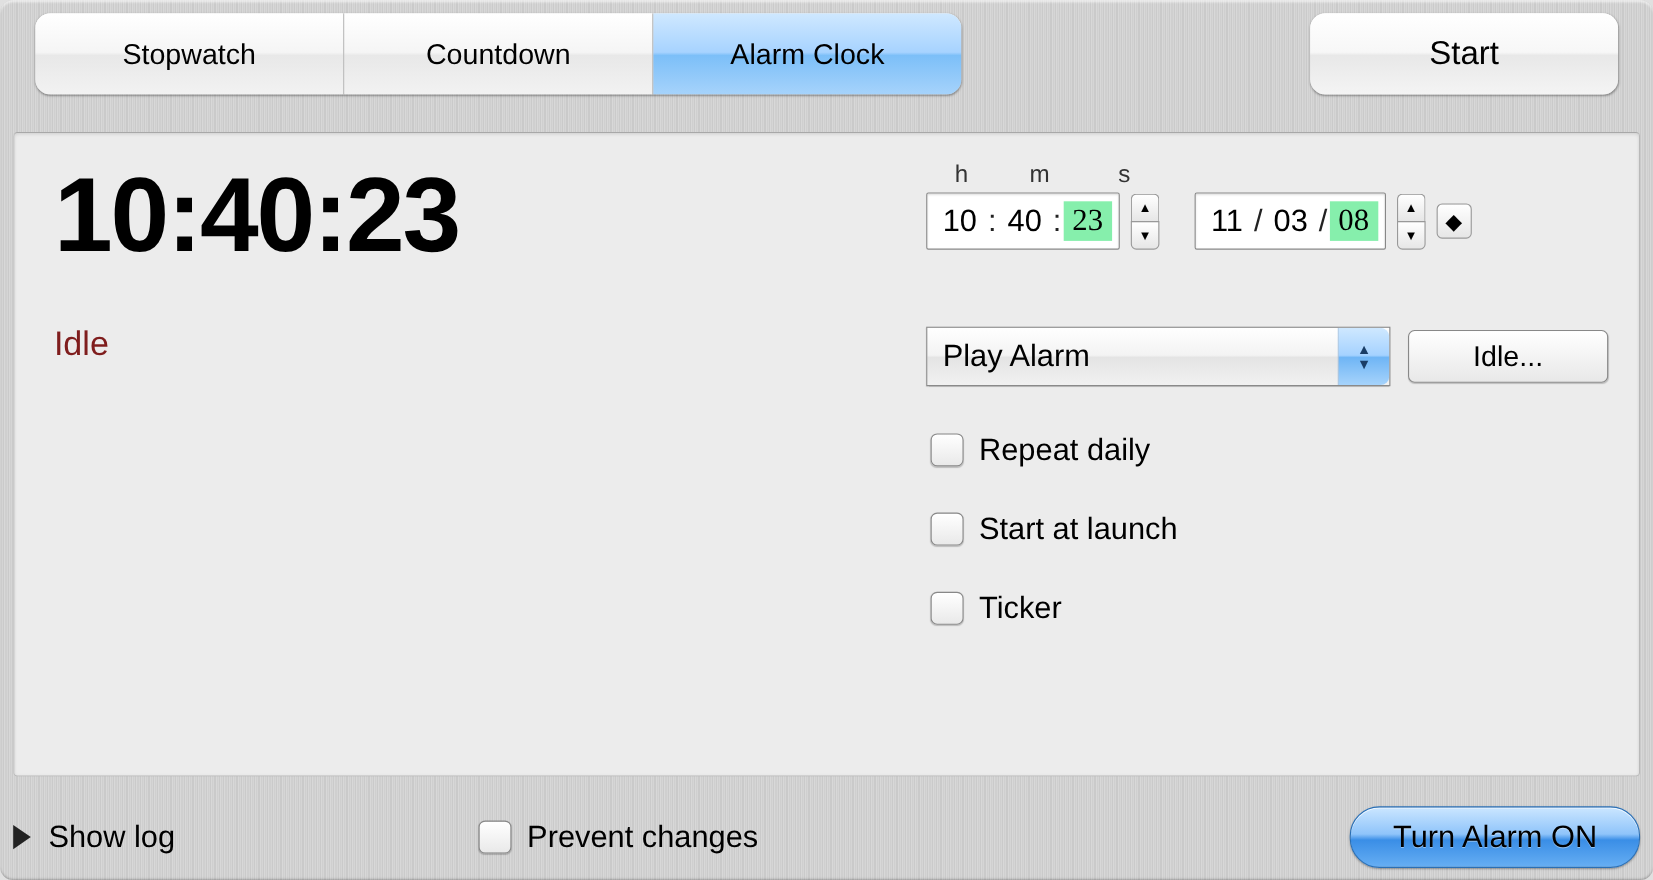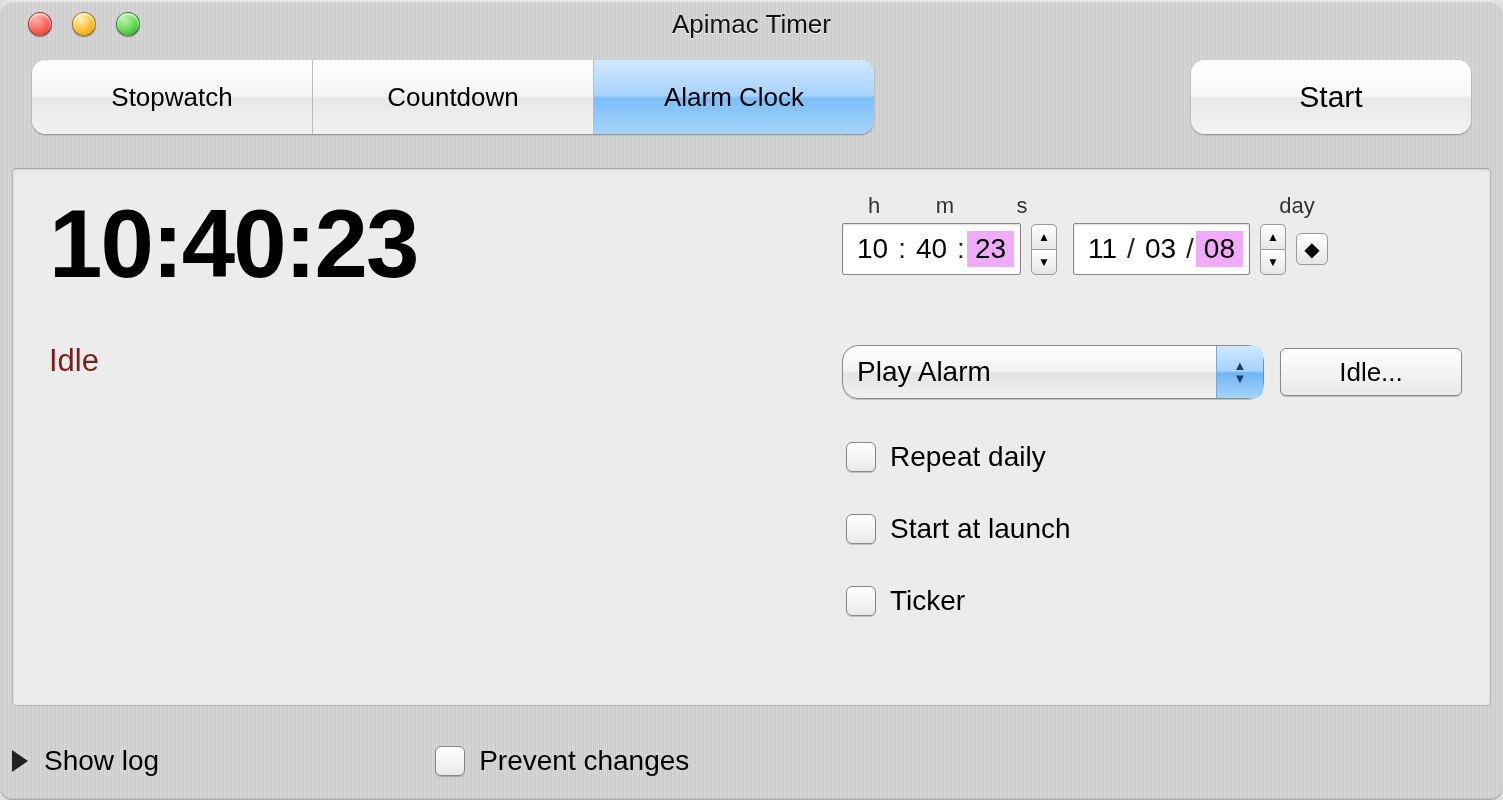--- a/index.html
+++ b/index.html
@@ -159,21 +159,21 @@
     border: 1px solid #888;
     border-radius: 2px;
     display: flex;
     align-items: center;
     font-size: 28px;
     color: #000;
     padding: 0 6px;
     box-shadow: inset 0 1px 2px rgba(0,0,0,0.15);
   }
   .cell { padding: 2px 8px; }
-  .cell.sel { background: #f0abfc; }
+  .cell.sel { background: #86efac; font-family: Liberation Serif, serif; }
   .sep { padding: 0 2px; color: #222; }
   .stepper {
     width: 26px;
     display: flex;
     flex-direction: column;
   }
   .stepper .sbtn {
     height: 24px;
     border: 1px solid #999;
     background: linear-gradient(#ffffff,#e6e6e6);
@@ -197,21 +197,21 @@
   .action-row {
     margin-top: 70px;
     display: flex;
     gap: 16px;
     align-items: center;
   }
   .aqua-select {
     flex: 1;
     height: 52px;
     border: 1px solid #8a8a8a;
-    border-radius: 16px;
+    border-radius: 0;
     background: linear-gradient(#ffffff 0%, #f3f3f3 48%, #e4e4e4 52%, #f1f1f1 100%);
     display: flex;
     align-items: center;
     position: relative;
     box-shadow: 0 1px 1px rgba(0,0,0,0.2);
   }
   .aqua-select .label {
     padding-left: 14px;
     font-size: 28px;
     color: #000;
@@ -305,28 +305,20 @@
     box-shadow: 0 1px 2px rgba(0,0,0,0.35), inset 0 1px 0 rgba(255,255,255,0.7);
     cursor: default;
     text-shadow: 0 1px 0 rgba(255,255,255,0.4);
   }
 </style>
 </head>
 <body>
 
 <div class="window">
 
-  <div class="titlebar">
-    <div class="traffic">
-      <div class="dot red"></div>
-      <div class="dot yellow"></div>
-      <div class="dot green"></div>
-    </div>
-    <div class="title">Apimac Timer</div>
-  </div>
 
   <div class="toolbar">
     <div class="seg">
       <div class="tab">Stopwatch</div>
       <div class="tab">Countdown</div>
       <div class="tab active">Alarm Clock</div>
     </div>
     <div class="spacer"></div>
     <div class="clock-btn">Start</div>
   </div>
@@ -336,36 +328,35 @@
     <div class="big-time">10:40:23</div>
     <div class="status">Idle</div>
 
     <div class="controls">
 
       <div class="picker-labels">
         <span class="lbl-h">h</span>
         <span class="lbl-m">m</span>
         <span class="lbl-s">s</span>
         <span class="lbl-gap"></span>
-        <span class="lbl-day">day</span>
       </div>
 
       <div class="pickers">
         <div class="field">
           <span class="cell">10</span>
           <span class="sep">:</span>
           <span class="cell">40</span>
           <span class="sep">:</span>
           <span class="cell sel">23</span>
         </div>
         <div class="stepper">
           <div class="sbtn">▲</div>
           <div class="sbtn">▼</div>
         </div>
-        <div class="field" style="margin-left:6px;">
+        <div class="field" style="margin-left:22px;">
           <span class="cell">11</span>
           <span class="sep">/</span>
           <span class="cell">03</span>
           <span class="sep">/</span>
           <span class="cell sel">08</span>
         </div>
         <div class="stepper">
           <div class="sbtn">▲</div>
           <div class="sbtn">▼</div>
         </div>
@@ -407,15 +398,16 @@
     <div class="disclosure"></div>
     <span class="flabel">Show log</span>
 
     <label class="fcheck">
       <span class="cbox"></span>
       <span>Prevent changes</span>
     </label>
 
     <div class="fspacer"></div>
 
+    <div class="primary">Turn Alarm ON</div>
   </div>
 
 </div>
 
 </body></html>

